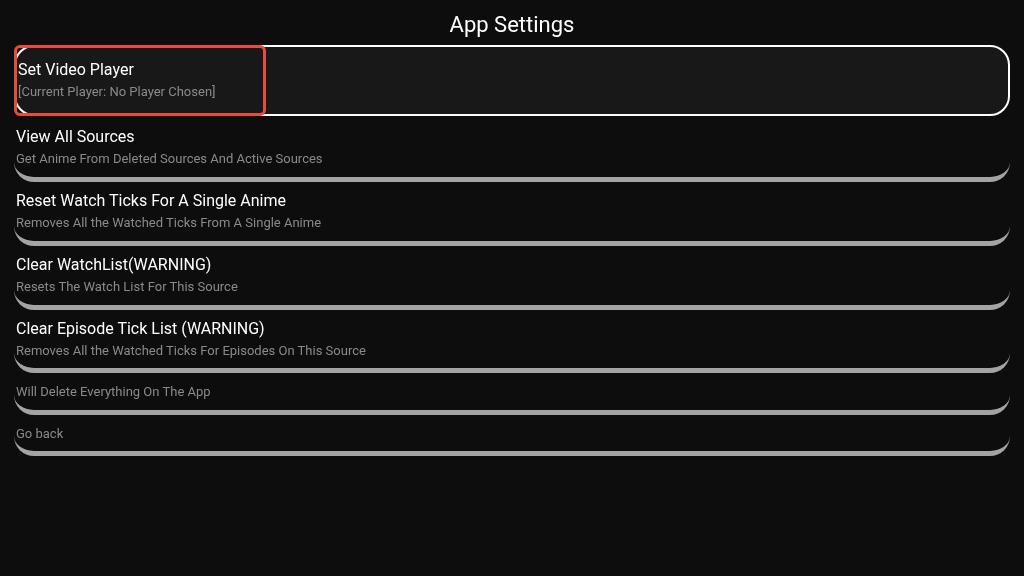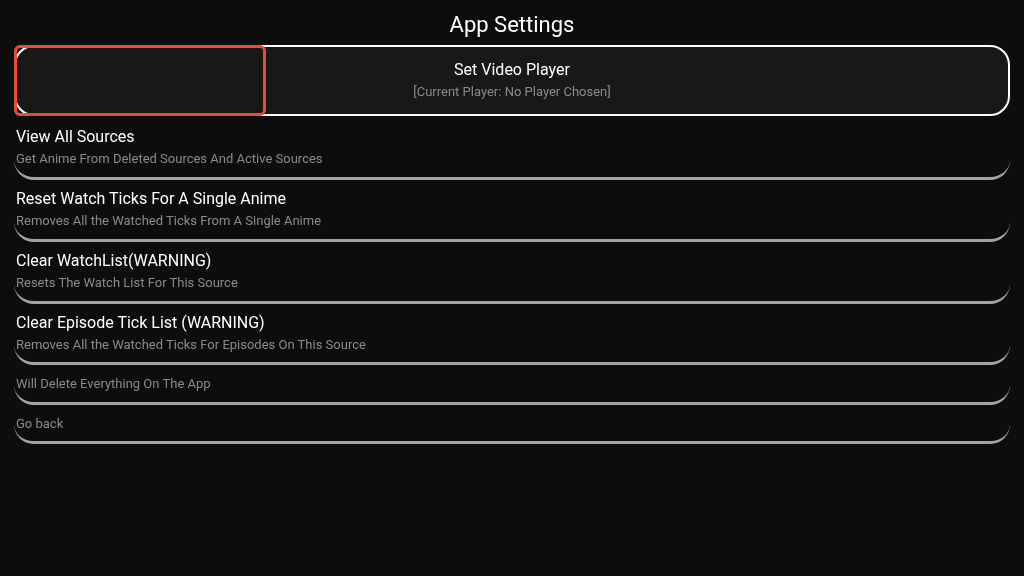--- a/index.html
+++ b/index.html
@@ -19,30 +19,29 @@
     text-align: center;
     color: #ffffff;
     font-size: 22px;
     font-weight: 400;
     padding: 12px 0 8px 0;
   }
   .settings-list {
     padding: 0 14px;
   }
   .setting-item {
-    border-bottom: 3px solid #a3a3a3;
+    border-bottom: 5px solid #a3a3a3;
     padding: 8px 2px 8px 2px;
     cursor: pointer;
   }
   .setting-item.focused {
     border: 2px solid #ffffff;
     background: #181818;
     padding: 12px 2px 12px 2px;
     margin-bottom: 2px;
-    text-align: center;
   }
   .setting-item.highlight {
     position: relative;
   }
   .highlight-box {
     position: absolute;
     top: -2px;
     left: -2px;
     width: 252px;
     height: calc(100% + 4px);

